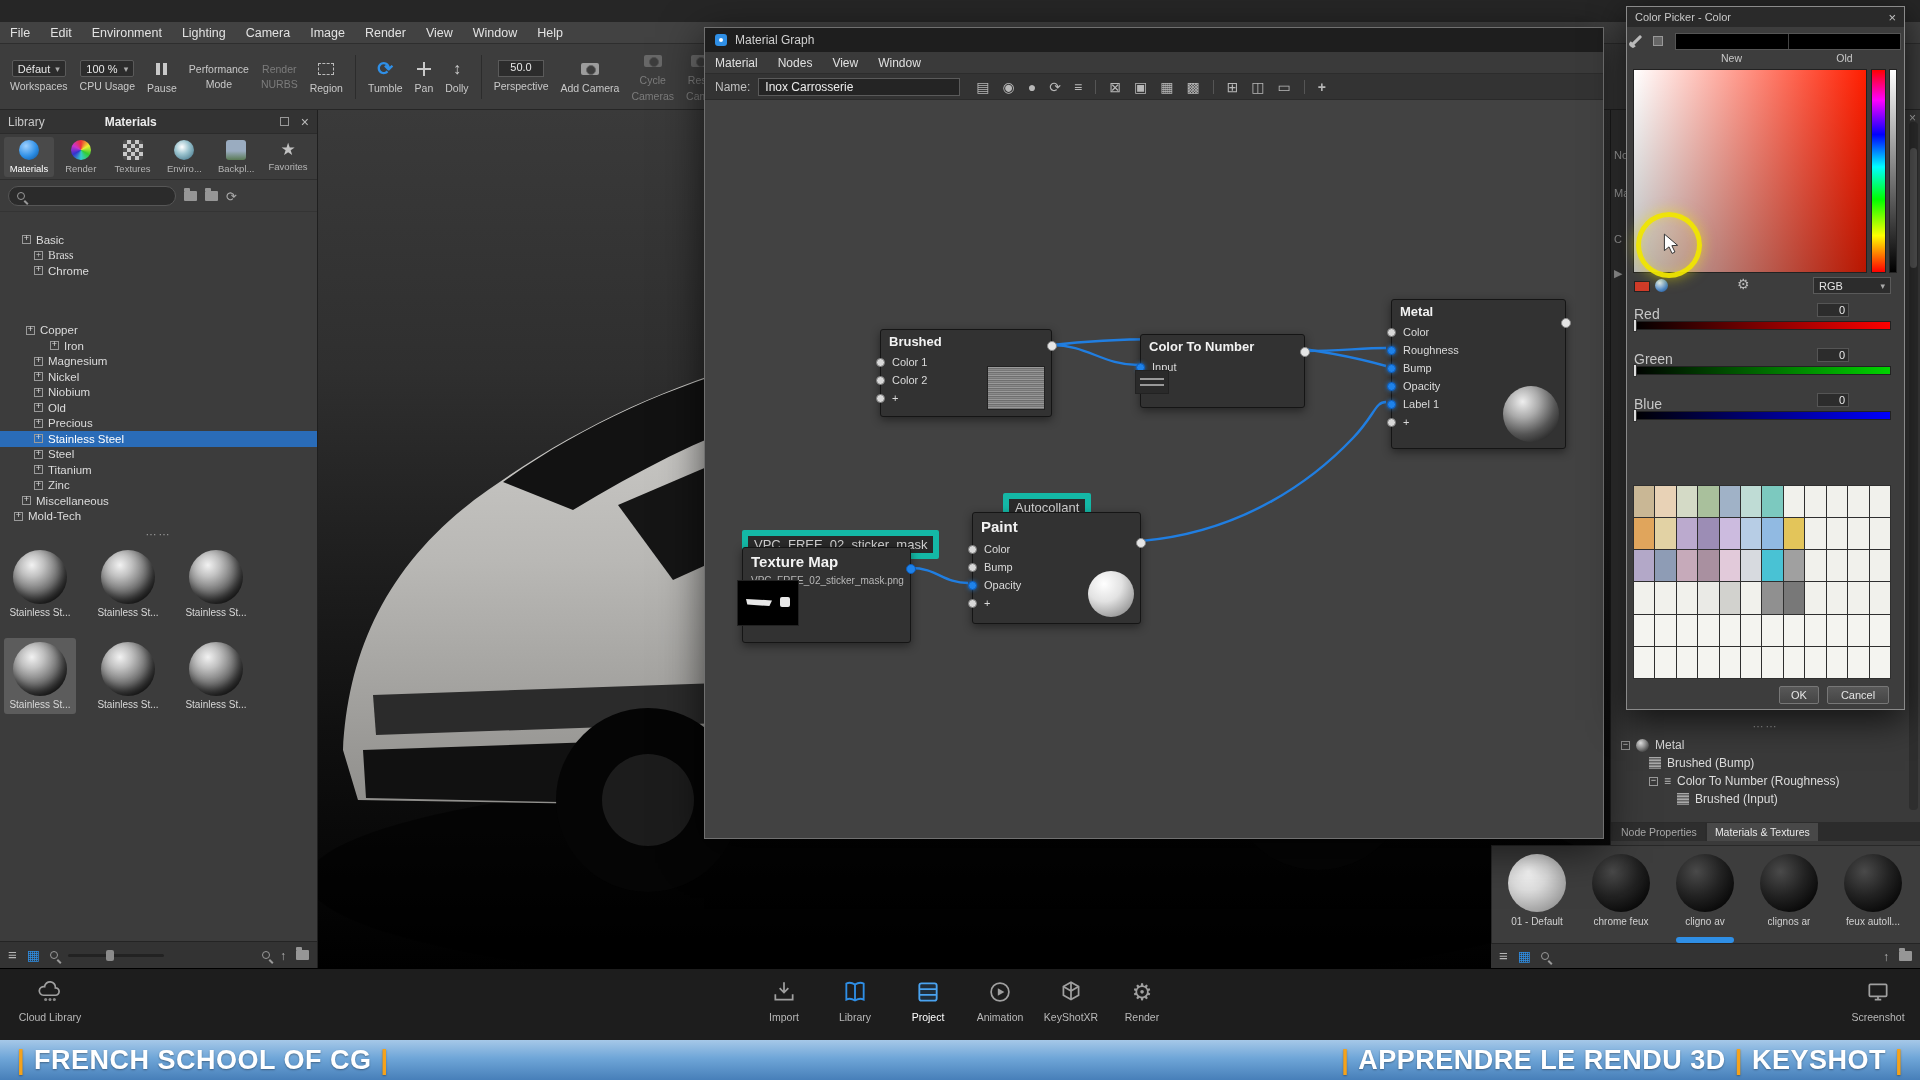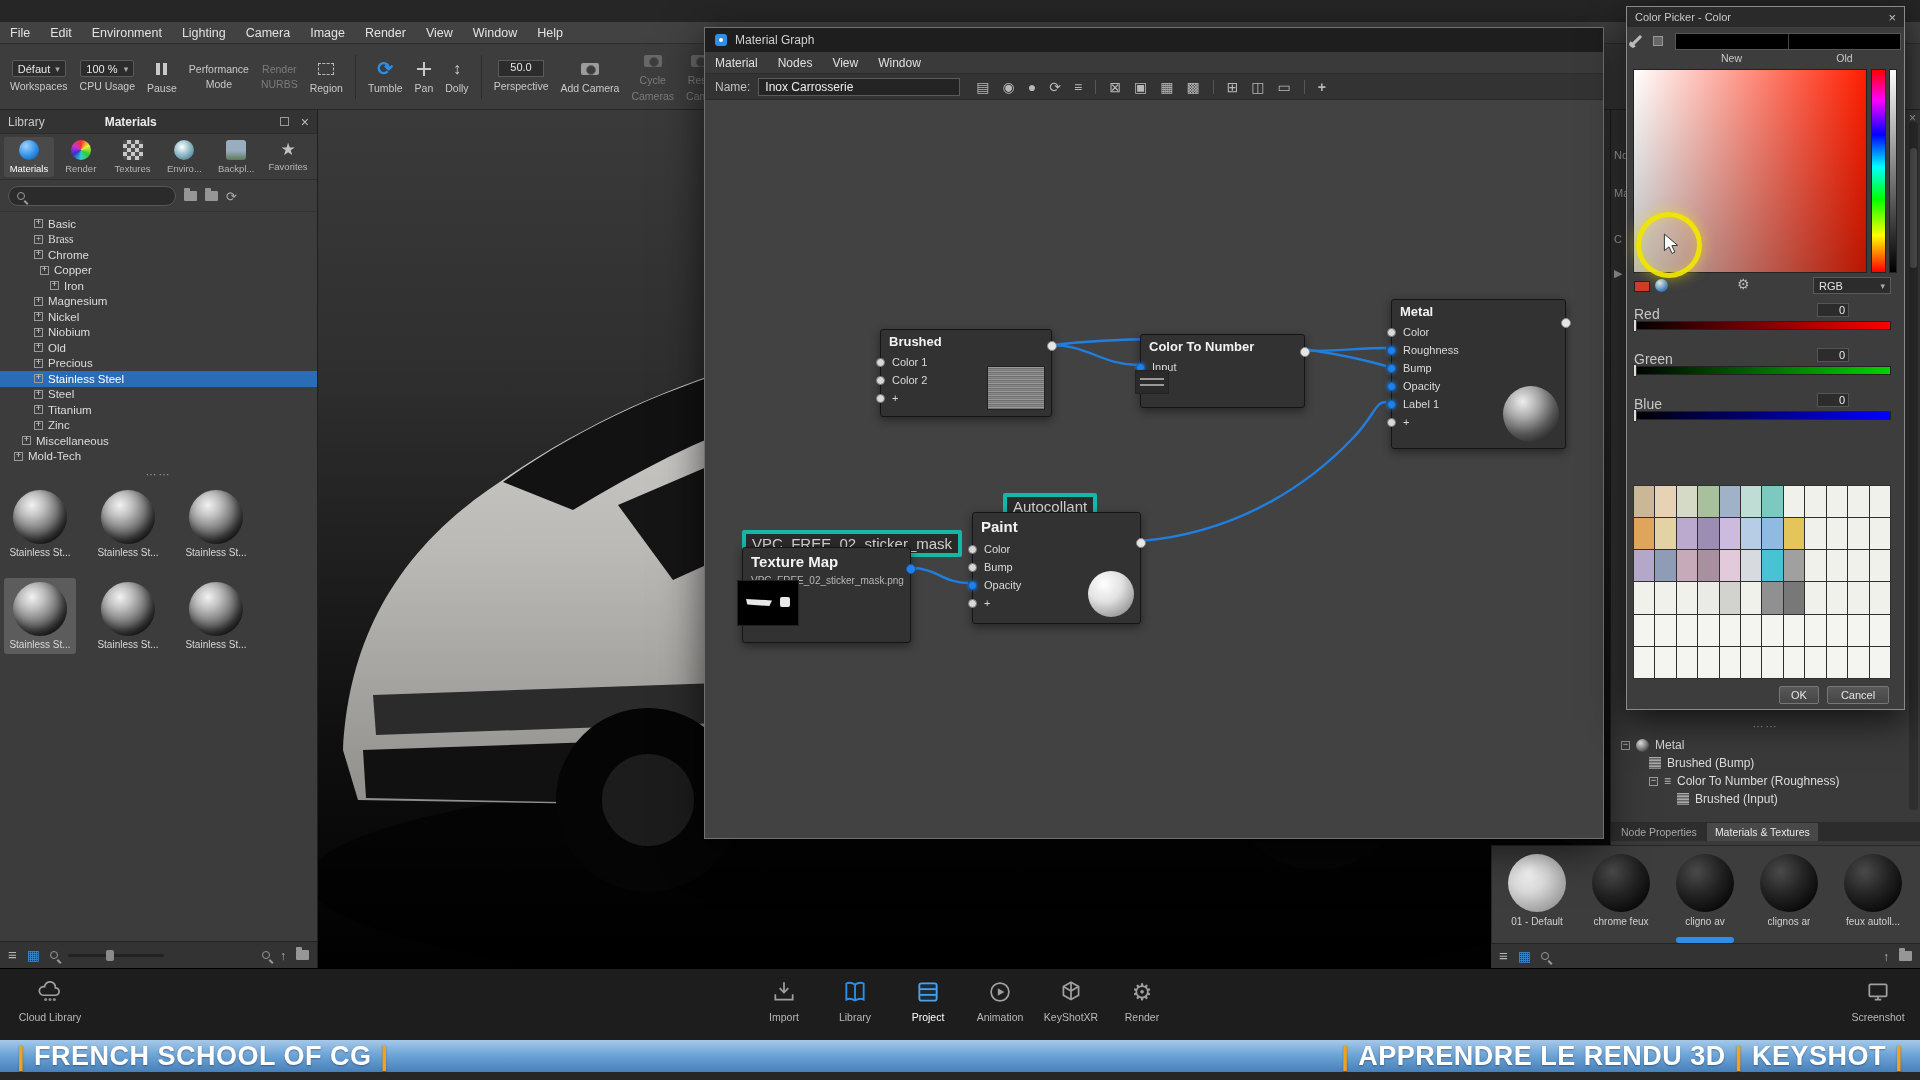--- a/index.html
+++ b/index.html
@@ -127,21 +127,21 @@
   
   .dock{left:0;top:968px;width:1920px;height:72px;background:#1d1d1d;border-top:1px solid #000}
   .dock-item{position:absolute;top:8px;display:flex;flex-direction:column;align-items:center;gap:4px;font-size:10.5px;color:#b8b8b8;width:72px}
   .dicon{height:30px;display:flex;align-items:center;justify-content:center}
   .dlabel{white-space:nowrap}
   .dlabel.sel{color:#fff}
   .gearglyph{font-size:23px;color:#a0a0a0;line-height:1}
   .gearglyph::before{content:"⚙"}
 
   
-  .banner{left:0;top:1040px;width:1920px;height:32px;background:linear-gradient(180deg,#a6c8e8 0%,#6fa6d8 45%,#477fb9 100%);
+  .banner{left:0;top:1040px;width:1920px;height:40px;background:linear-gradient(180deg,#a6c8e8 0%,#6fa6d8 45%,#477fb9 100%);
           display:flex;align-items:center;justify-content:space-between;padding:0 8px;font-weight:bold;font-size:27px;color:#fff;
           text-shadow:0 1px 2px rgba(0,0,0,.35);letter-spacing:.5px;white-space:nowrap}
   .pipe{color:#f5a21b;margin:0 9px}
 
   
   .gwin{left:704px;top:27px;width:900px;height:812px;background:#3f3f3f;border:1px solid #707070;box-shadow:0 10px 40px rgba(0,0,0,.65)}
   .gw-title{height:24px;background:#1e1e1e;display:flex;align-items:center;gap:8px;padding:0 10px;font-size:12px;color:#d0d0d0}
   .gw-ticon{width:12px;height:12px;border-radius:3px;background:#2f8fe6;position:relative;flex:none}
   .gw-ticon::after{content:"";position:absolute;left:4px;top:4px;width:4px;height:4px;border-radius:50%;background:#fff}
   .gw-menu{height:22px;background:#3a3a3a;border-bottom:1px solid #2c2c2c;display:flex;align-items:center;font-size:12px;color:#e0e0e0}
@@ -160,21 +160,21 @@
   .gnode{position:absolute;background:#323232;border:1px solid #151515;border-radius:3px;box-shadow:0 3px 10px rgba(0,0,0,.45)}
   .ghead{padding:4px 8px;font-size:13px;font-weight:bold;color:#f2f2f2;white-space:nowrap}
   .ghead.big{font-size:15px;padding:5px 8px}
   .gsub{font-size:10px;color:#b8b8b8;padding:0 8px;white-space:nowrap;overflow:hidden}
   .port{height:18px;display:flex;align-items:center;gap:7px;position:relative}
   .pdot{width:9px;height:9px;border-radius:50%;background:#d8d8d8;border:1px solid #777;margin-left:-5px;flex:none}
   .pdot.is-connected{background:#1e82ea;border-color:#0d5ab8;box-shadow:0 0 4px rgba(30,130,234,.8)}
   .plabel{font-size:11px;color:#dadada;white-space:nowrap}
   .gout{position:absolute;width:10px;height:10px;border-radius:50%;background:#e6e6e6;border:1px solid #888;right:-6px}
   .gout.blue{background:#1e82ea;border-color:#0d5ab8}
-  .gtag{position:absolute;background:#2a2a2a;border:4px solid #14b8a6;border-radius:2px;font-size:15px;color:#cfcfcf;padding:1px 6px;white-space:nowrap}
+  .gtag{position:absolute;background:#2a2a2a;border:6px solid #14b8a6;border-radius:2px;font-size:13px;color:#cfcfcf;padding:1px 6px;white-space:nowrap}
   .nthumb{position:absolute;right:6px;bottom:6px;border:1px solid #222}
   .brushedtex{width:58px;height:44px;background:repeating-linear-gradient(180deg,#9a9a9a 0 1px,#6f6f6f 1px 2px,#8a8a8a 2px 3px,#777 3px 4px)}
   .spherethumb{width:56px;height:56px;border:none;border-radius:50%;background:radial-gradient(circle at 35% 28%,#eee,#aaa 30%,#555 60%,#222 85%)}
   .paintsphere{width:46px;height:46px;border:none;border-radius:50%;background:radial-gradient(circle at 35% 28%,#fff,#e2e2e2 40%,#8f8f8f 85%,#6a6a6a)}
   .ctnthumb{width:34px;height:24px;background:#2a2a2a;position:relative}
   .ctnthumb::before,.ctnthumb::after{content:"";position:absolute;left:4px;right:4px;height:2px;background:#999}
   .ctnthumb::before{top:7px}.ctnthumb::after{bottom:7px}
   .maskthumb{width:62px;height:46px;background:#000;position:relative}
   .maskthumb::before{content:"";position:absolute;left:8px;top:18px;width:26px;height:7px;background:#e8e8e8;clip-path:polygon(0 0,100% 20%,90% 100%,5% 80%)}
   .maskthumb::after{content:"";position:absolute;right:8px;top:16px;width:10px;height:10px;background:#e8e8e8;border-radius:2px}
@@ -384,36 +384,36 @@
       <span class="searchbox">
         <span class="i-lens"></span>
         <input style="">
       </span>
       <span class="i-folder"></span>
       <span class="i-folder"></span>
       <span class="i-refresh"></span>
     </div>
     <div class="lp-tree">
 
+        <div class="tree-row" style="padding-left: 22px; margin-top: 16px;">
+          <span class="expander"></span>
+          <span>Basic</span>
+        </div>
+
+        <div class="tree-row" style="padding-left: 34px; font-family: Liberation Serif, serif;">
+          <span class="expander"></span>
+          <span>Brass</span>
+        </div>
+
         <div class="tree-row" style="padding-left: 34px;">
           <span class="expander"></span>
-          <span>Basic</span>
-        </div>
-
-        <div class="tree-row" style="padding-left: 34px; font-family: Liberation Serif, serif;">
-          <span class="expander"></span>
-          <span>Brass</span>
-        </div>
-
-        <div class="tree-row" style="padding-left: 34px;">
-          <span class="expander"></span>
           <span>Chrome</span>
         </div>
 
-        <div class="tree-row" style="padding-left: 40px;">
+        <div class="tree-row" style="padding-left: 26px; margin-top: 44px;">
           <span class="expander"></span>
           <span>Copper</span>
         </div>
 
         <div class="tree-row" style="padding-left: 50px;">
           <span class="expander"></span>
           <span>Iron</span>
         </div>
 
         <div class="tree-row" style="padding-left: 34px;">

